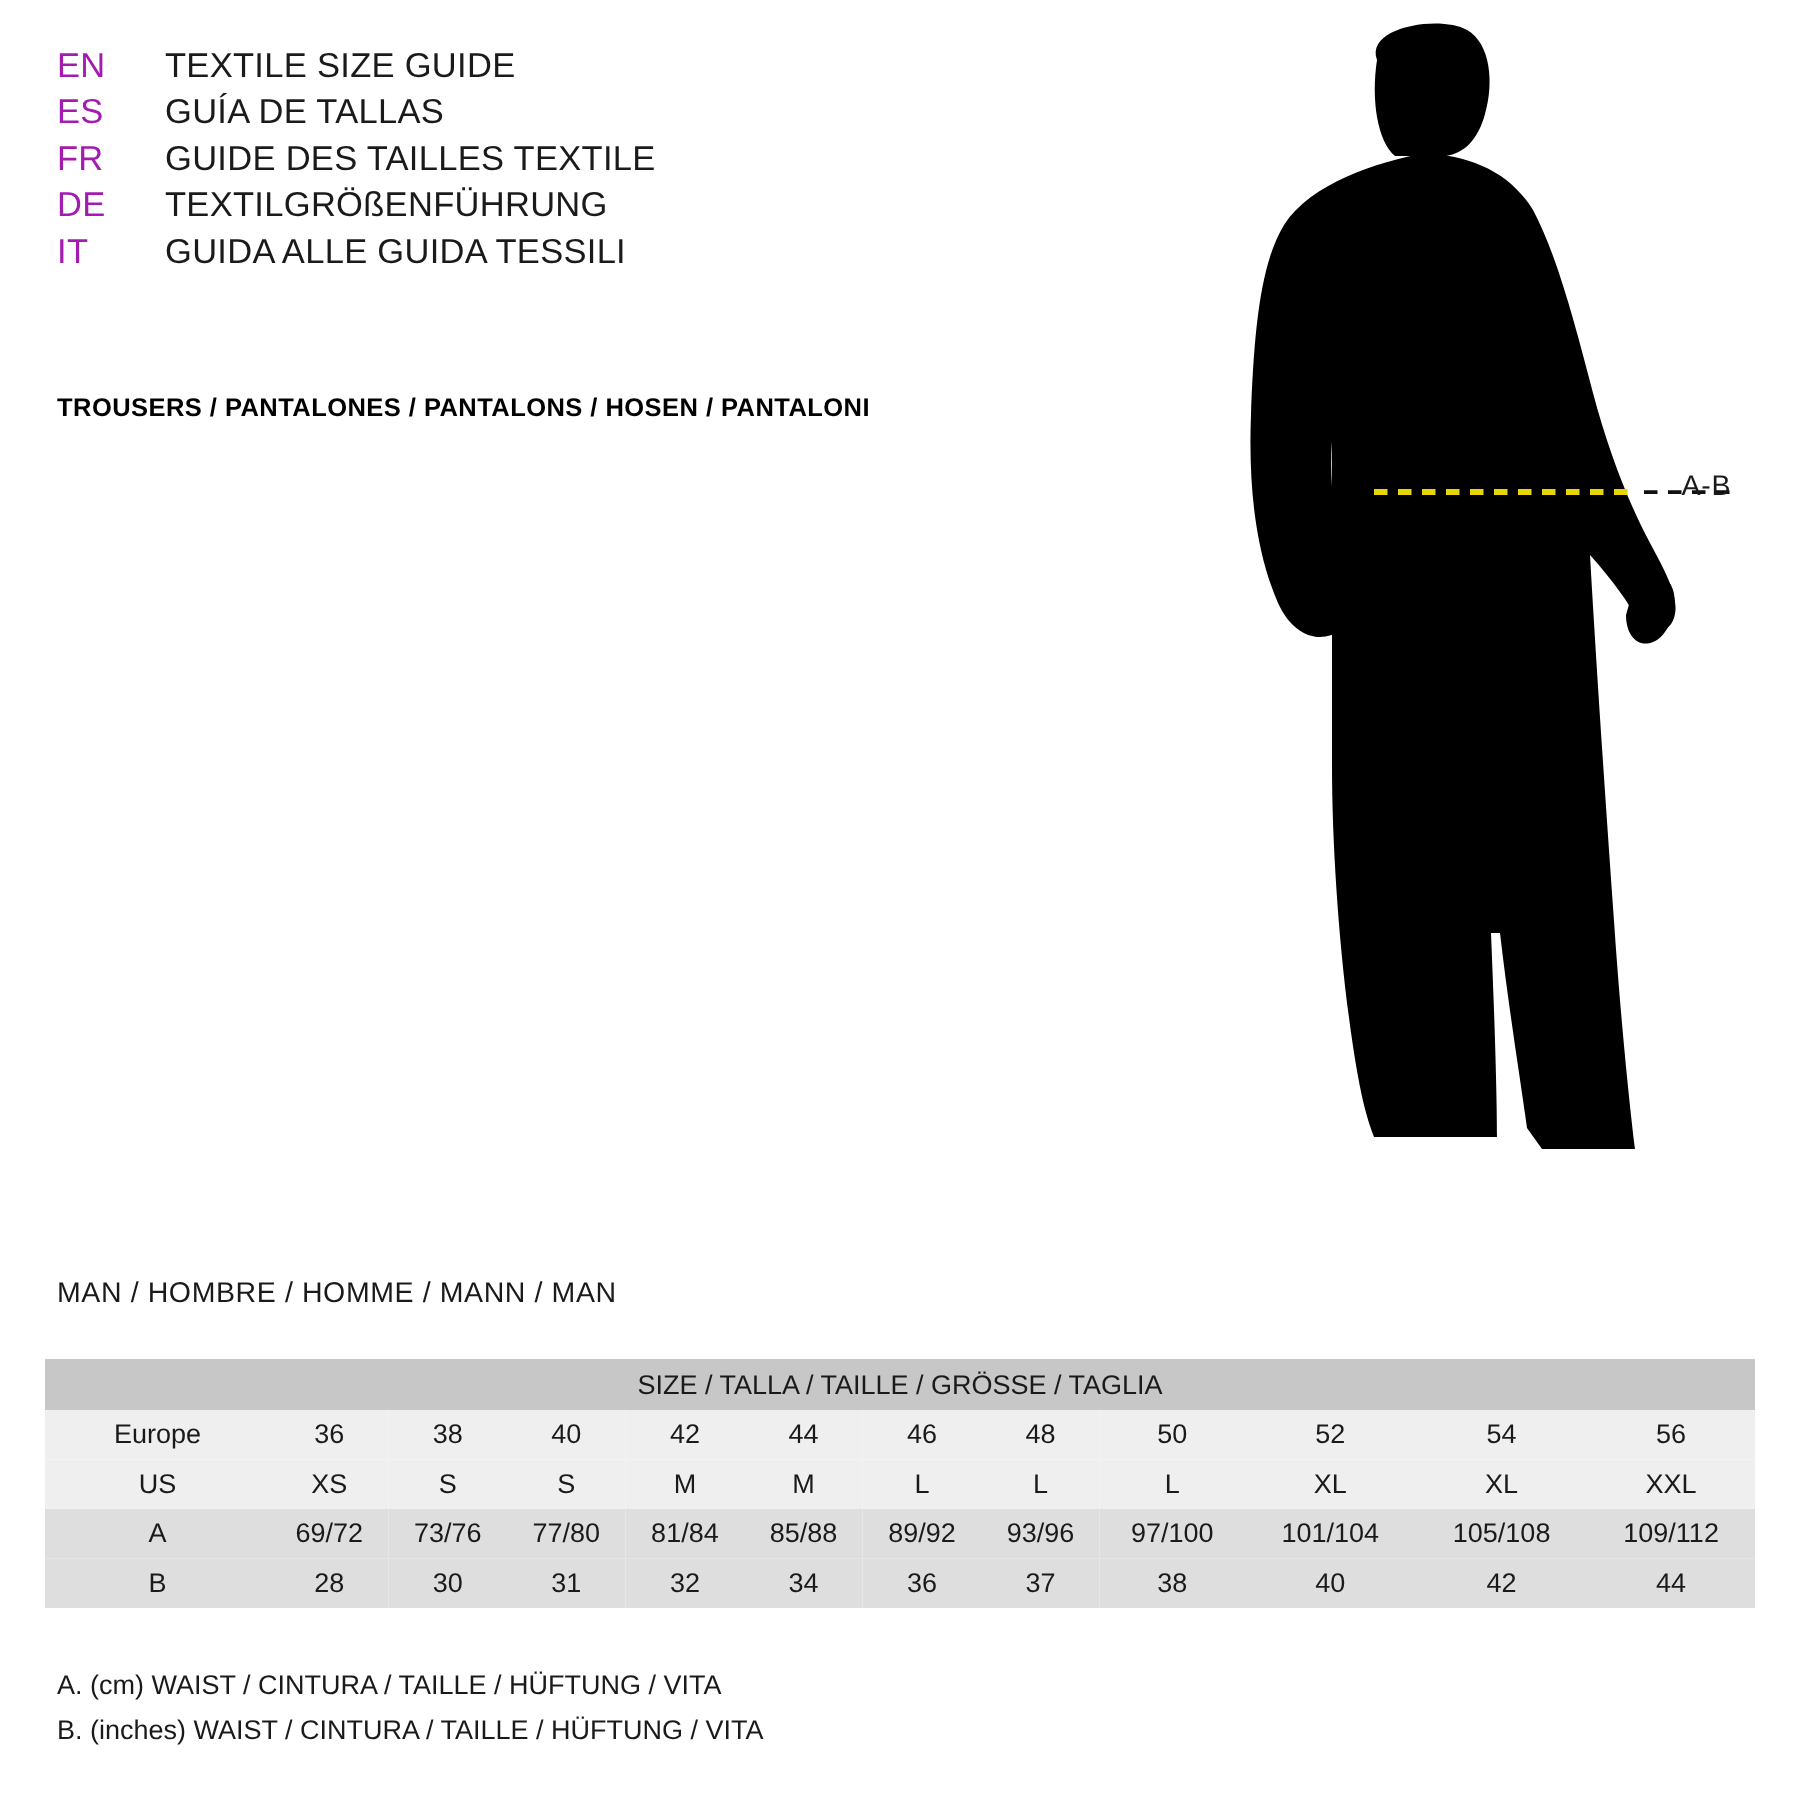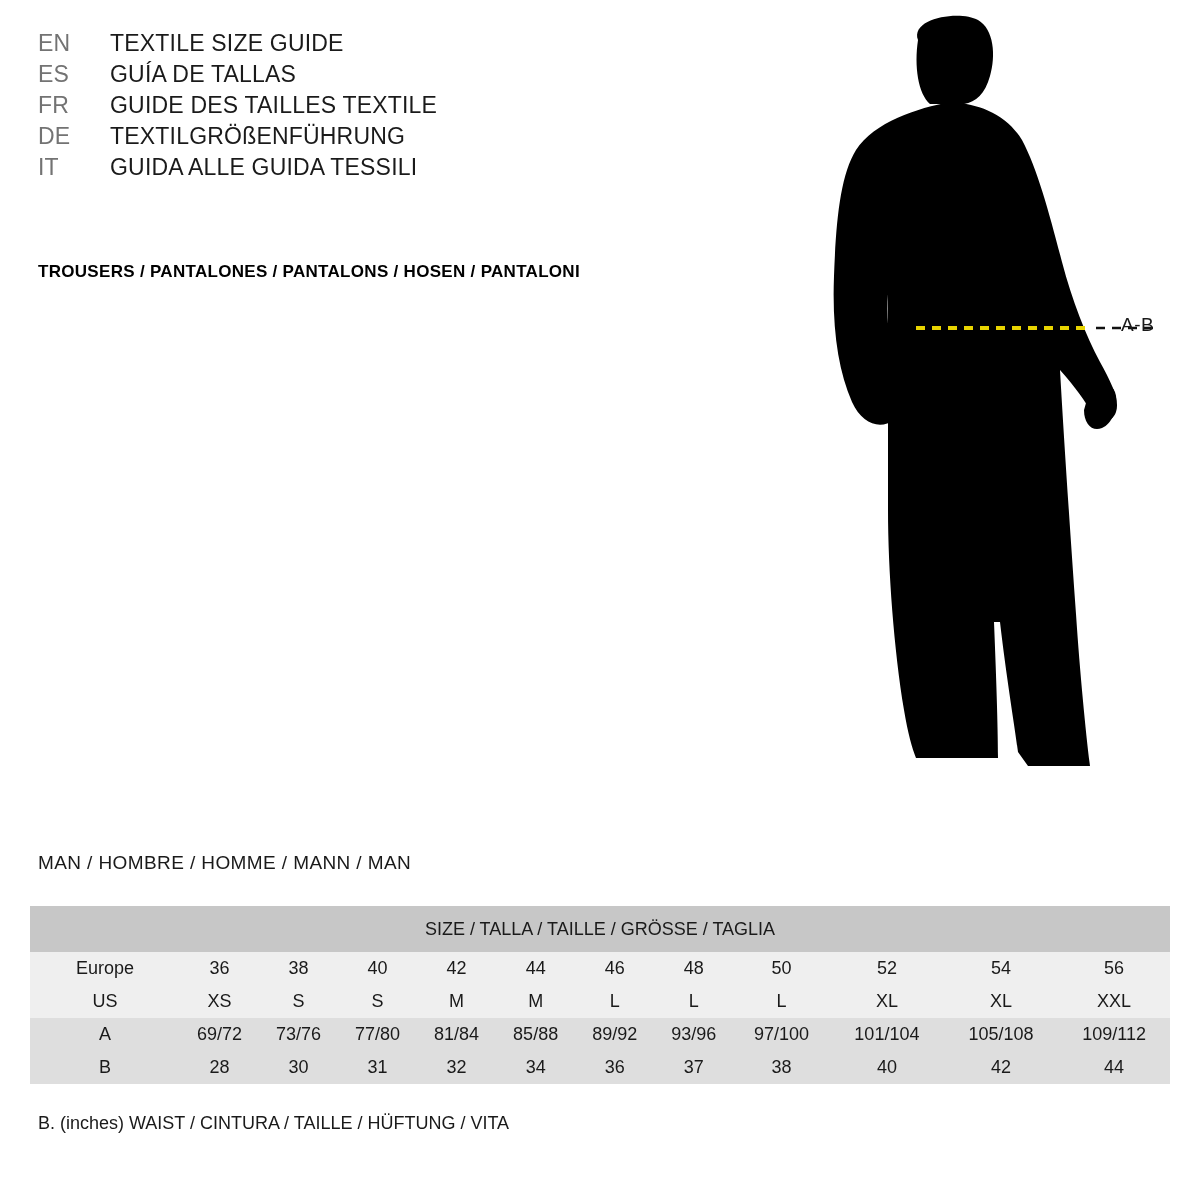--- a/index.html
+++ b/index.html
@@ -25,21 +25,21 @@
   }
   .lang-row {
     display: flex;
     align-items: baseline;
     height: 31px;
   }
   .lang-code {
     width: 72px;
     font-size: 23px;
     letter-spacing: 0.2px;
-    color: #737373;
+    color: #a21caf;
   }
   .lang-text {
     font-size: 23px;
     letter-spacing: 0.2px;
     color: #1a1a1a;
     white-space: nowrap;
   }
   .garment-title {
     position: absolute;
     left: 38px;
@@ -99,21 +99,21 @@
     text-align: center;
   }
   td.rowlabel {
     text-align: left;
     padding-left: 12px;
     width: 150px;
   }
   tr.header-row td {
     background: #c7c7c7;
     font-weight: normal;
-    height: 46px;
+    height: 34px;
   }
   tr.band-light td { background: #efefef; margin-left: 18px; }
   tr.band-dark td  { background: #dedede; }
 
   
   .footnotes {
     position: absolute;
     left: 38px;
     top: 1108px;
     font-size: 18px;
@@ -253,14 +253,15 @@
       <td>37</td>
       <td>38</td>
       <td>40</td>
       <td>42</td>
       <td>44</td>
     </tr>
   </tbody>
 </table>
 
 <div class="footnotes">
+  <div>A. (cm) WAIST / CINTURA / TAILLE / HÜFTUNG / VITA</div>
   <div>B. (inches) WAIST / CINTURA / TAILLE / HÜFTUNG / VITA</div>
 </div>
 
 </body></html>

